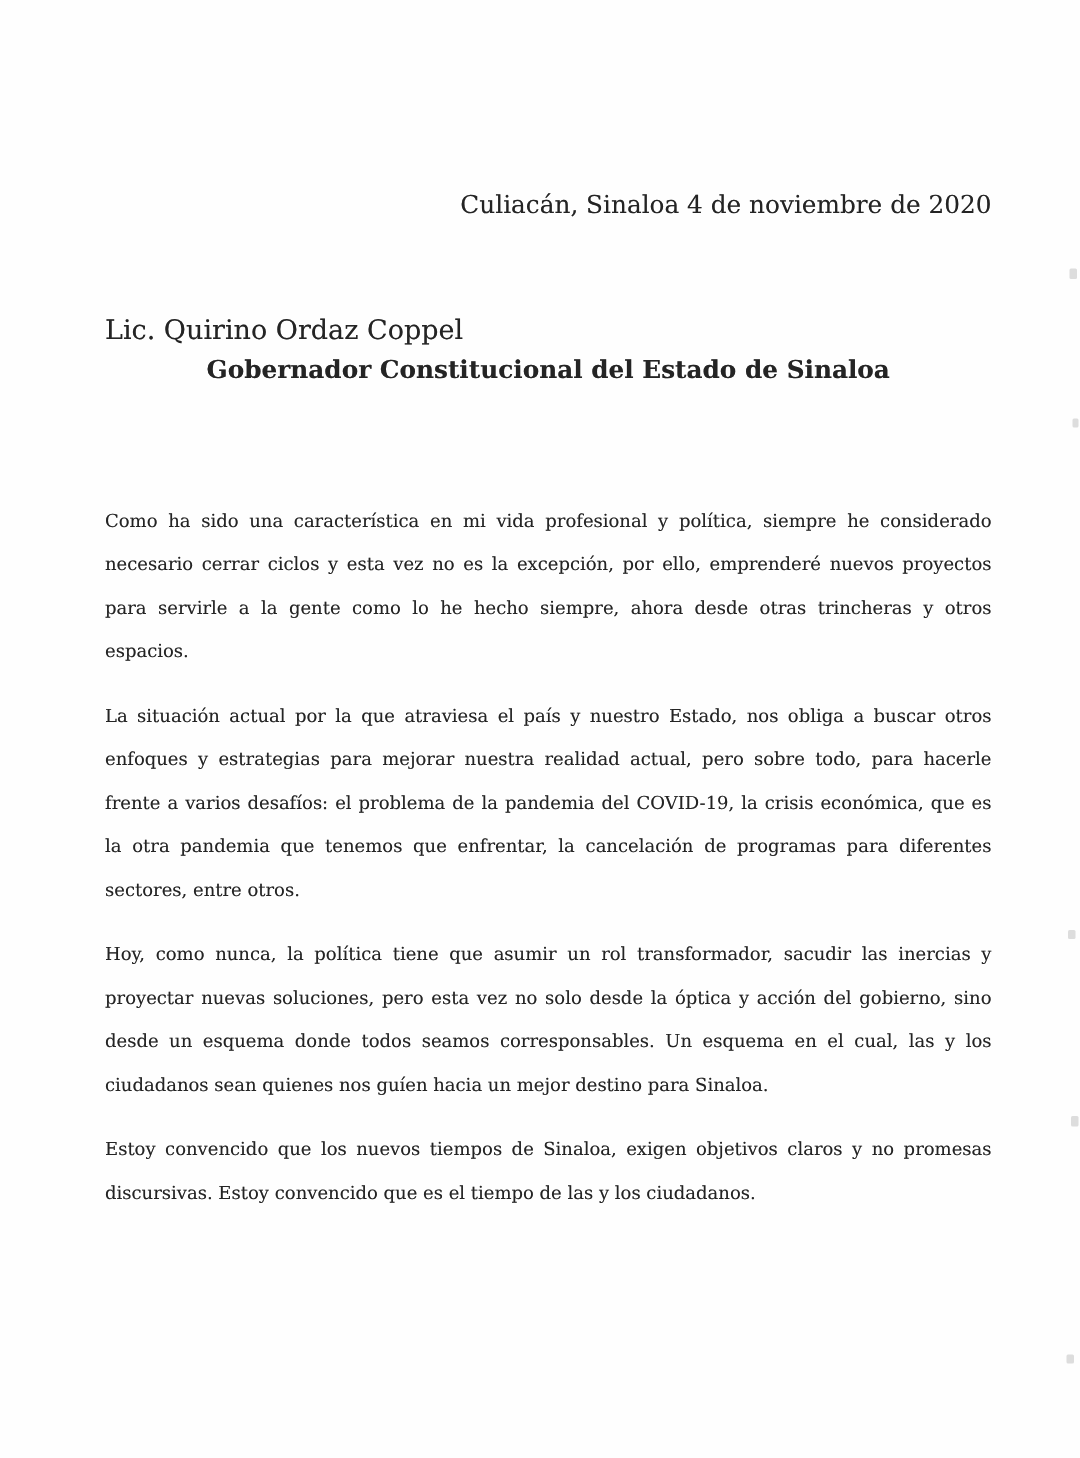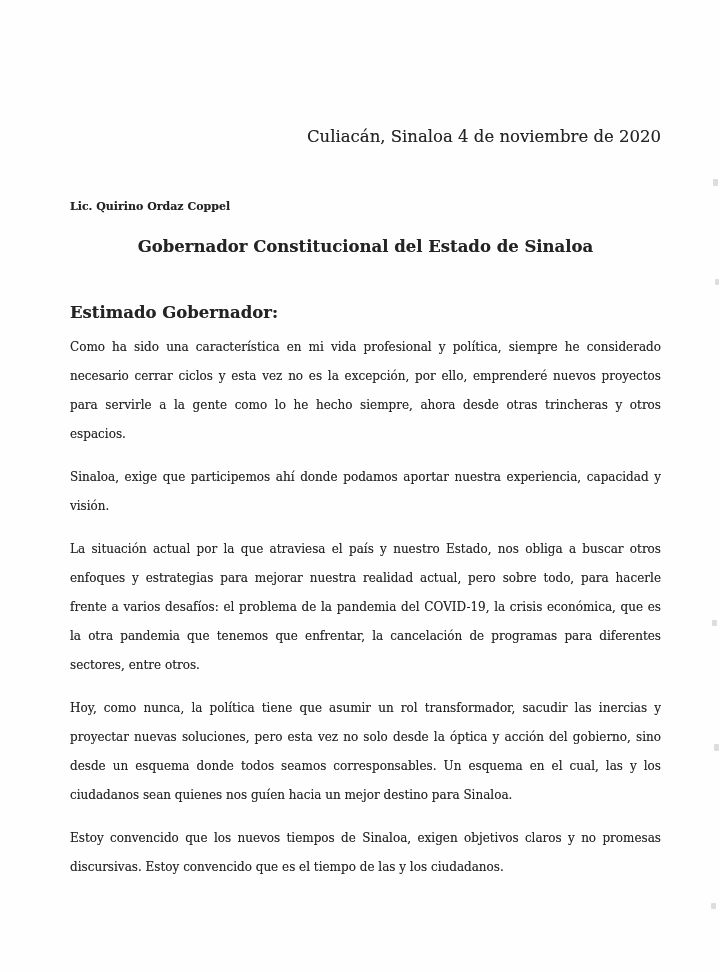--- a/index.html
+++ b/index.html
@@ -26,25 +26,25 @@
     position: absolute;
     top: 124px;
     left: 70px;
     right: 59px;
     text-align: right;
     font-size: 16.5px;
     line-height: 26px;
   }
   .recipient-name {
     position: absolute;
-    top: 195px;
+    top: 209px;
     left: 70px;
     right: 59px;
-    font-weight: 700;
-    font-size: 11px;
+    font-weight: 400;
+    font-size: 18px;
     line-height: 24px;
   }
   .recipient-title {
     position: absolute;
     top: 235px;
     left: 70px;
     right: 59px;
     font-weight: 700;
     font-size: 16.5px;
     line-height: 24px;
@@ -88,25 +88,23 @@
 <body>
 
 <div class="page">
 
   <div class="dateline txt">Culiacán, Sinaloa 4 de noviembre de 2020</div>
 
   <div class="recipient-name txt">Lic. Quirino Ordaz Coppel</div>
 
   <div class="recipient-title txt">Gobernador Constitucional del Estado de Sinaloa</div>
 
-  <div class="salutation txt">Estimado Gobernador:</div>
 
   <div class="letter-body">
     <p class="para txt">Como ha sido una característica en mi vida profesional y política, siempre he considerado necesario cerrar ciclos y esta vez no es la excepción, por ello, emprenderé nuevos proyectos para servirle a la gente como lo he hecho siempre, ahora desde otras trincheras y otros espacios.</p>
-    <p class="para txt">Sinaloa, exige que participemos ahí donde podamos aportar nuestra experiencia, capacidad y visión.</p>
     <p class="para txt">La situación actual por la que atraviesa el país y nuestro Estado, nos obliga a buscar otros enfoques y estrategias para mejorar nuestra realidad actual, pero sobre todo, para hacerle frente a varios desafíos: el problema de la pandemia del COVID-19, la crisis económica, que es la otra pandemia que tenemos que enfrentar, la cancelación de programas para diferentes sectores, entre otros.</p>
     <p class="para txt">Hoy, como nunca, la política tiene que asumir un rol transformador, sacudir las inercias y proyectar nuevas soluciones, pero esta vez no solo desde la óptica y acción del gobierno, sino desde un esquema donde todos seamos corresponsables. Un esquema en el cual, las y los ciudadanos sean quienes nos guíen hacia un mejor destino para Sinaloa.</p>
     <p class="para txt">Estoy convencido que los nuevos tiempos de Sinaloa, exigen objetivos claros y no promesas discursivas. Estoy convencido que es el tiempo de las y los ciudadanos.</p>
   </div>
 
   <div class="speck speck-1"></div>
   <div class="speck speck-2"></div>
   <div class="speck speck-3"></div>
   <div class="speck speck-4"></div>
   <div class="speck speck-5"></div>

